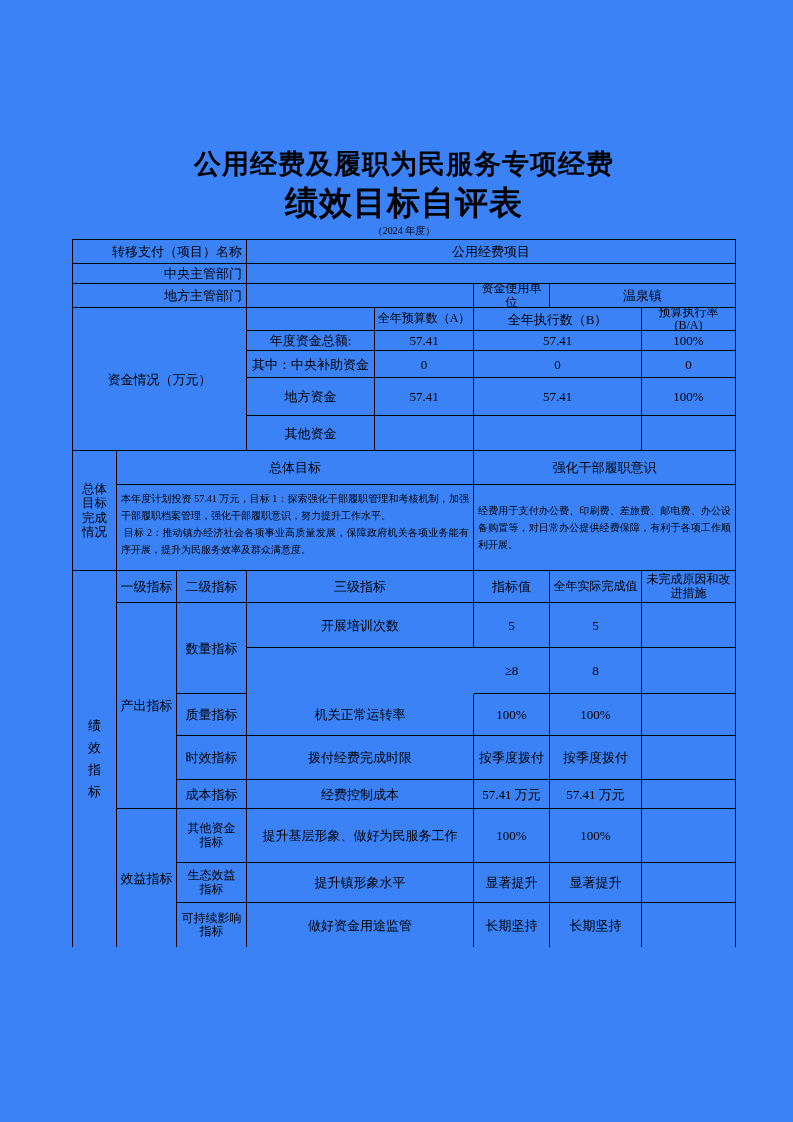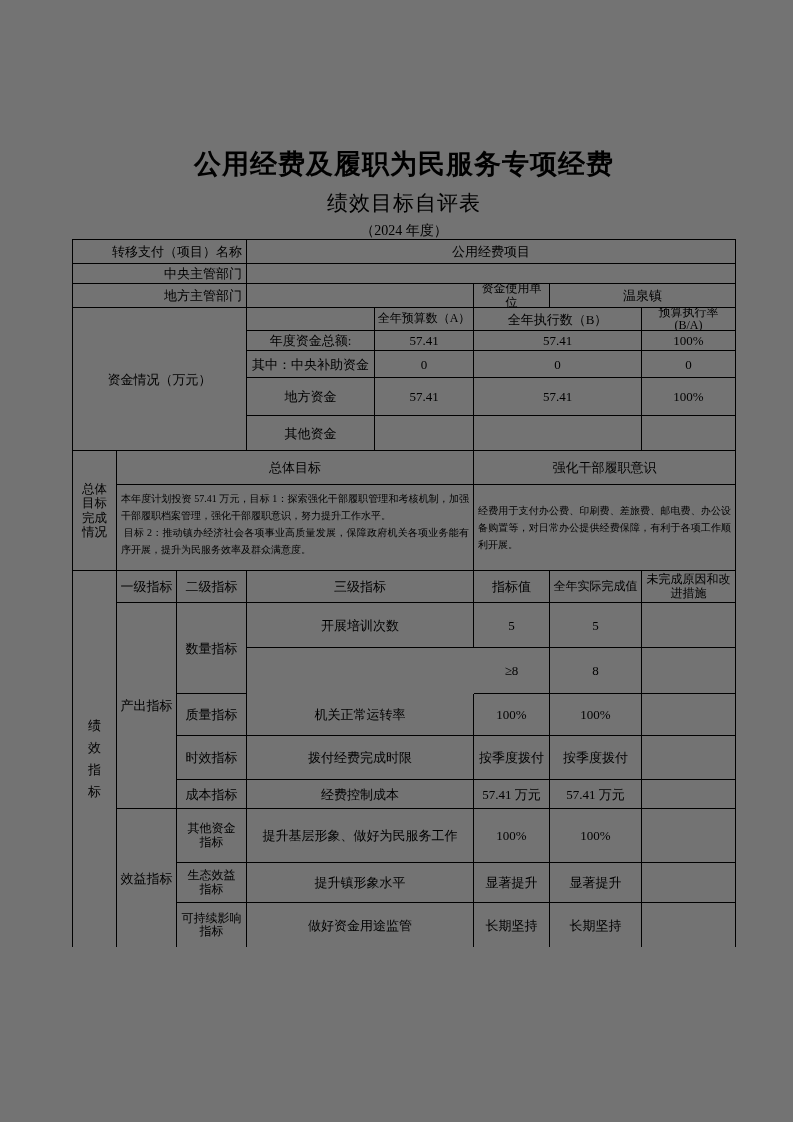--- a/index.html
+++ b/index.html
@@ -2,25 +2,25 @@
 <html><head>
 <meta charset="utf-8">
 <style>
   * { margin:0; padding:0; box-sizing:border-box; }
   html,body { background:#fff; }
   body {
     width:793px; height:1122px; position:relative;
     font-family:"Liberation Serif","DejaVu Serif",serif;
     color:#000;
   }
-  .sheet { width:793px; height:1122px; background:#737373; overflow:hidden; }
+  .sheet { width:793px; height:1122px; background:#3b82f6; overflow:hidden; }
   .titles { margin-left:72px; width:664px; padding-top:145px; text-align:center; }
   .t1 { font-size:27px; font-weight:700; line-height:38px; letter-spacing:1px; }
-  .t2 { font-size:21px; font-weight:400; line-height:40px; letter-spacing:1px; }
-  .sub { font-size:14px; line-height:16px; }
+  .t2 { font-size:33px; font-weight:700; line-height:40px; letter-spacing:1px; }
+  .sub { font-size:10px; line-height:16px; }
   .grid {
     margin-left:72px; width:664px;
     display:grid;
     grid-template-columns:44px 60px 70px 128px 99px 76px 92px 93px;
     grid-template-rows:24px 20px 24px 23px 20px 27px 38px 35px 34px 86px 32px 45px 46px 42px 44px 29px 54px 40px 44px;
     border-top:1px solid #000; border-left:1px solid #000; border-right:1px solid #000;
   }
   .c {
     border-right:1px solid #000; border-bottom:1px solid #000;
     display:flex; align-items:center; justify-content:center;

